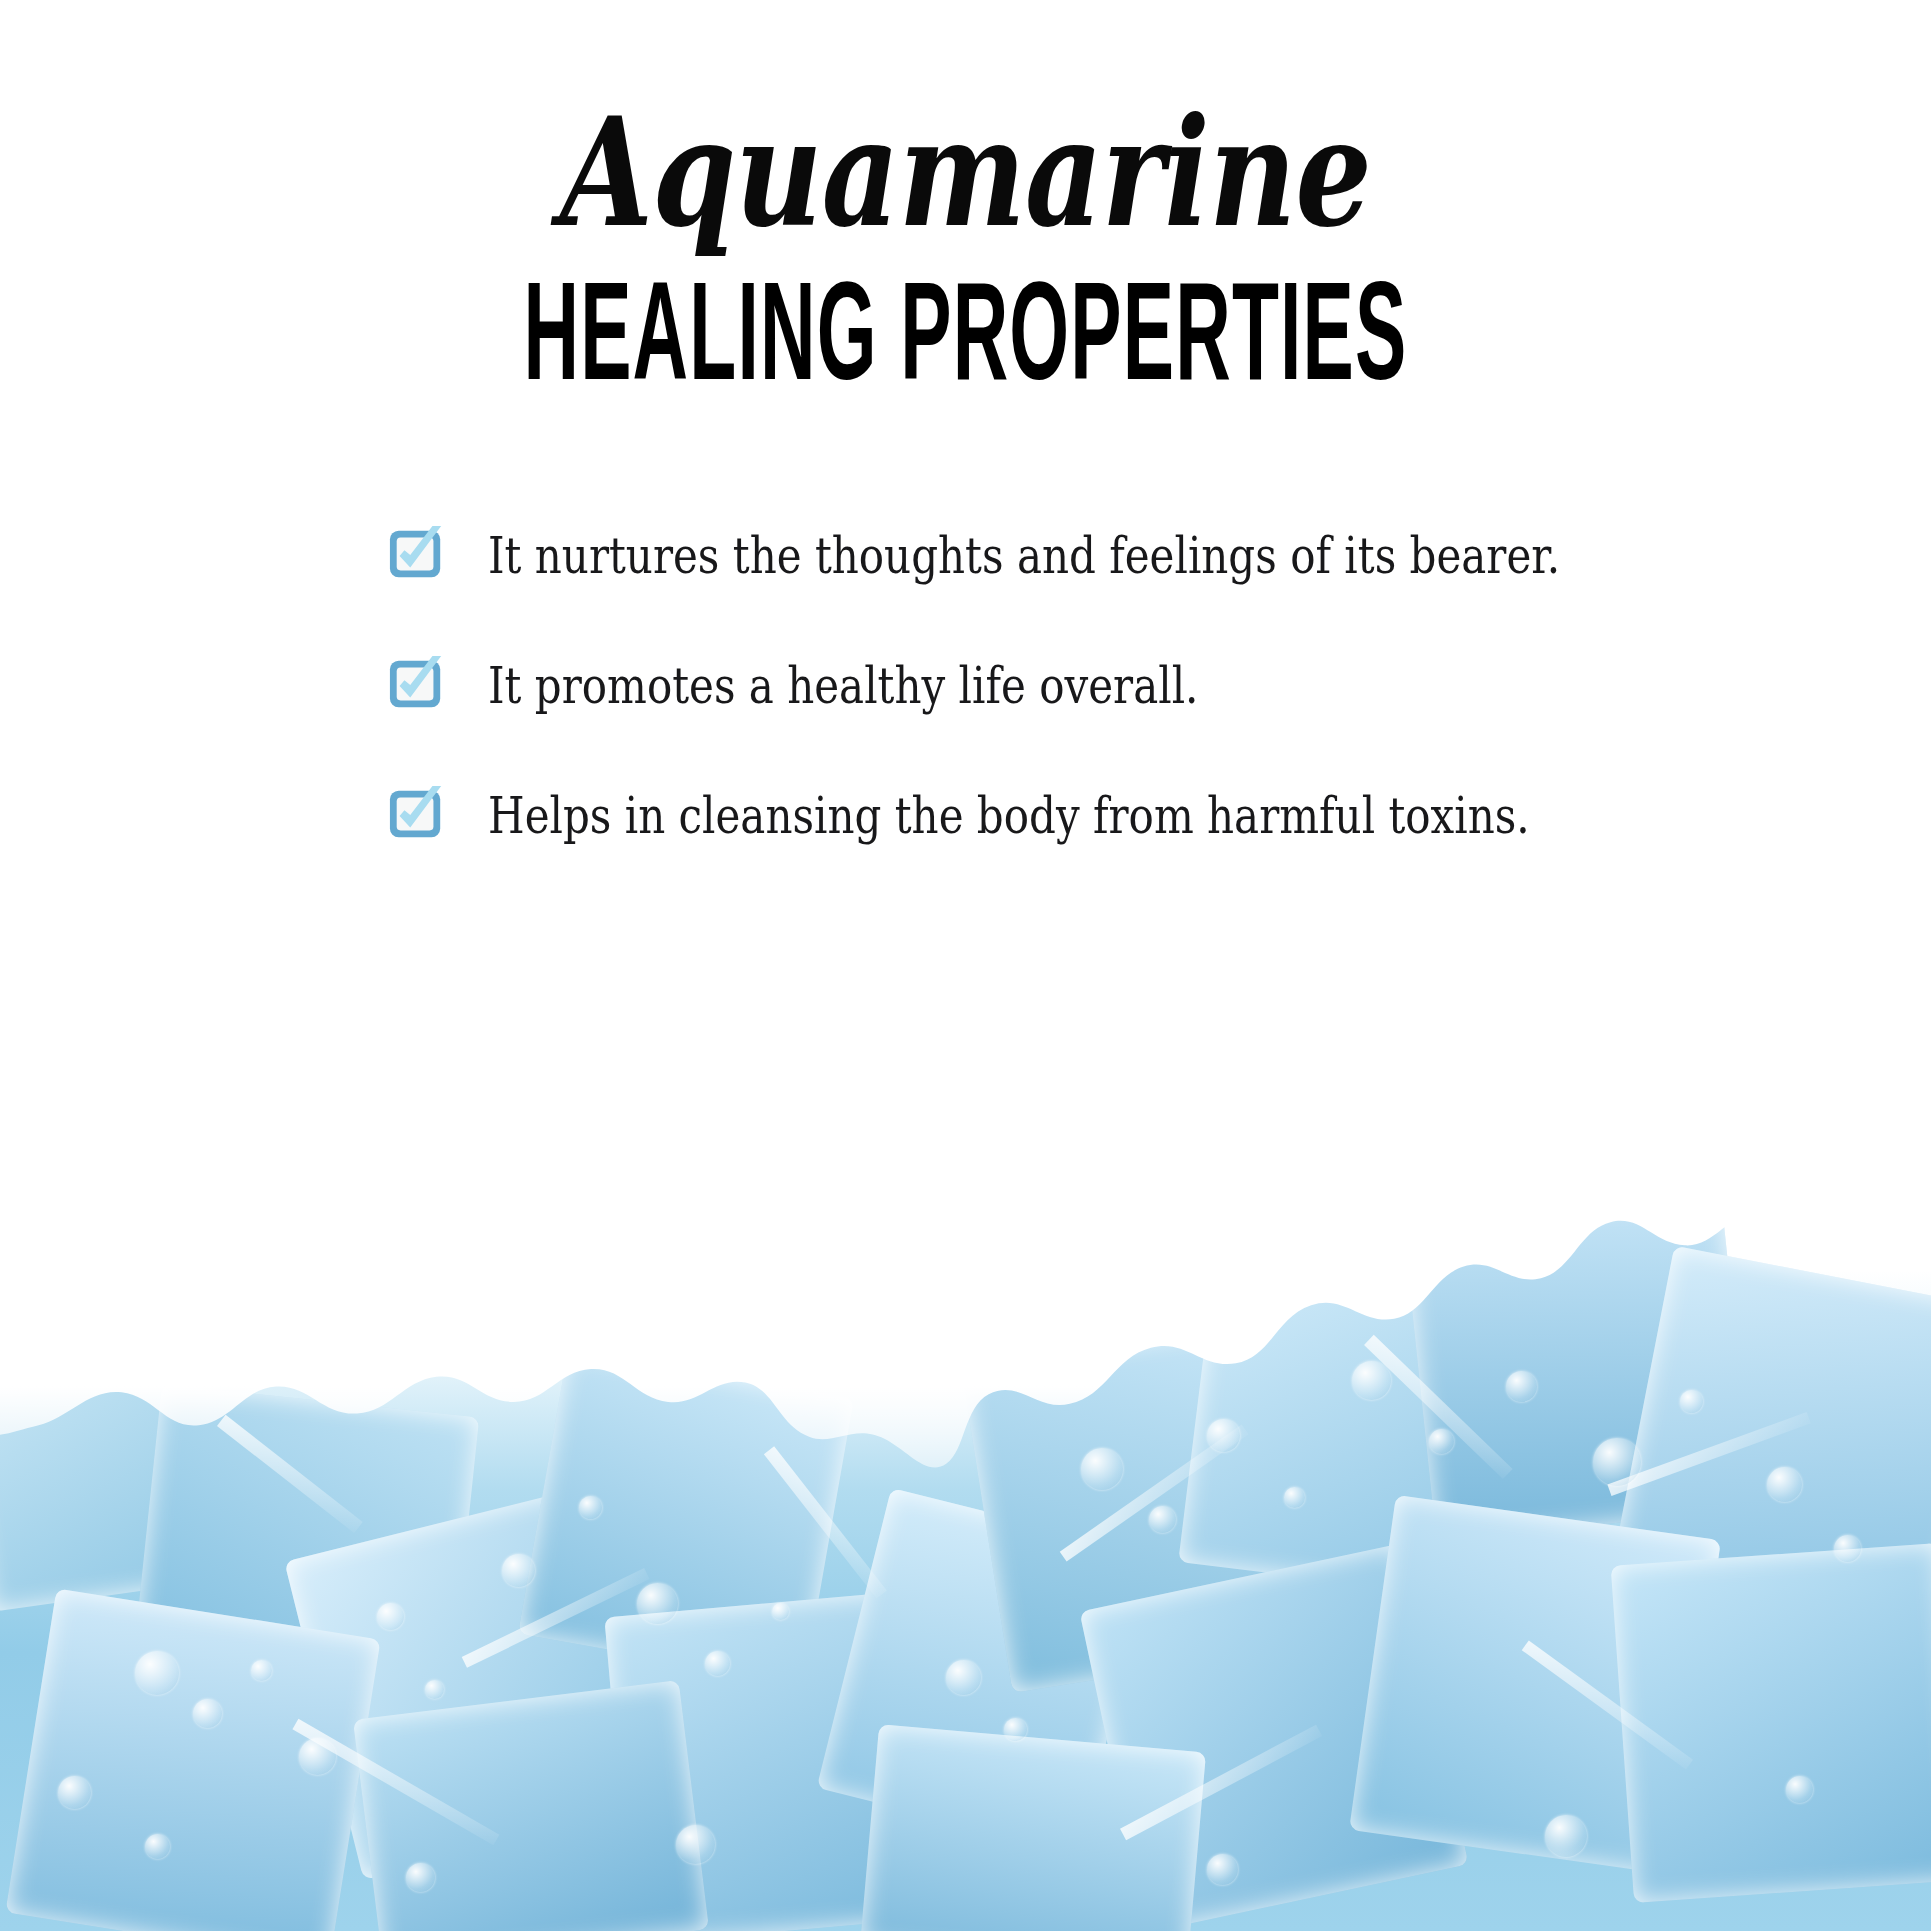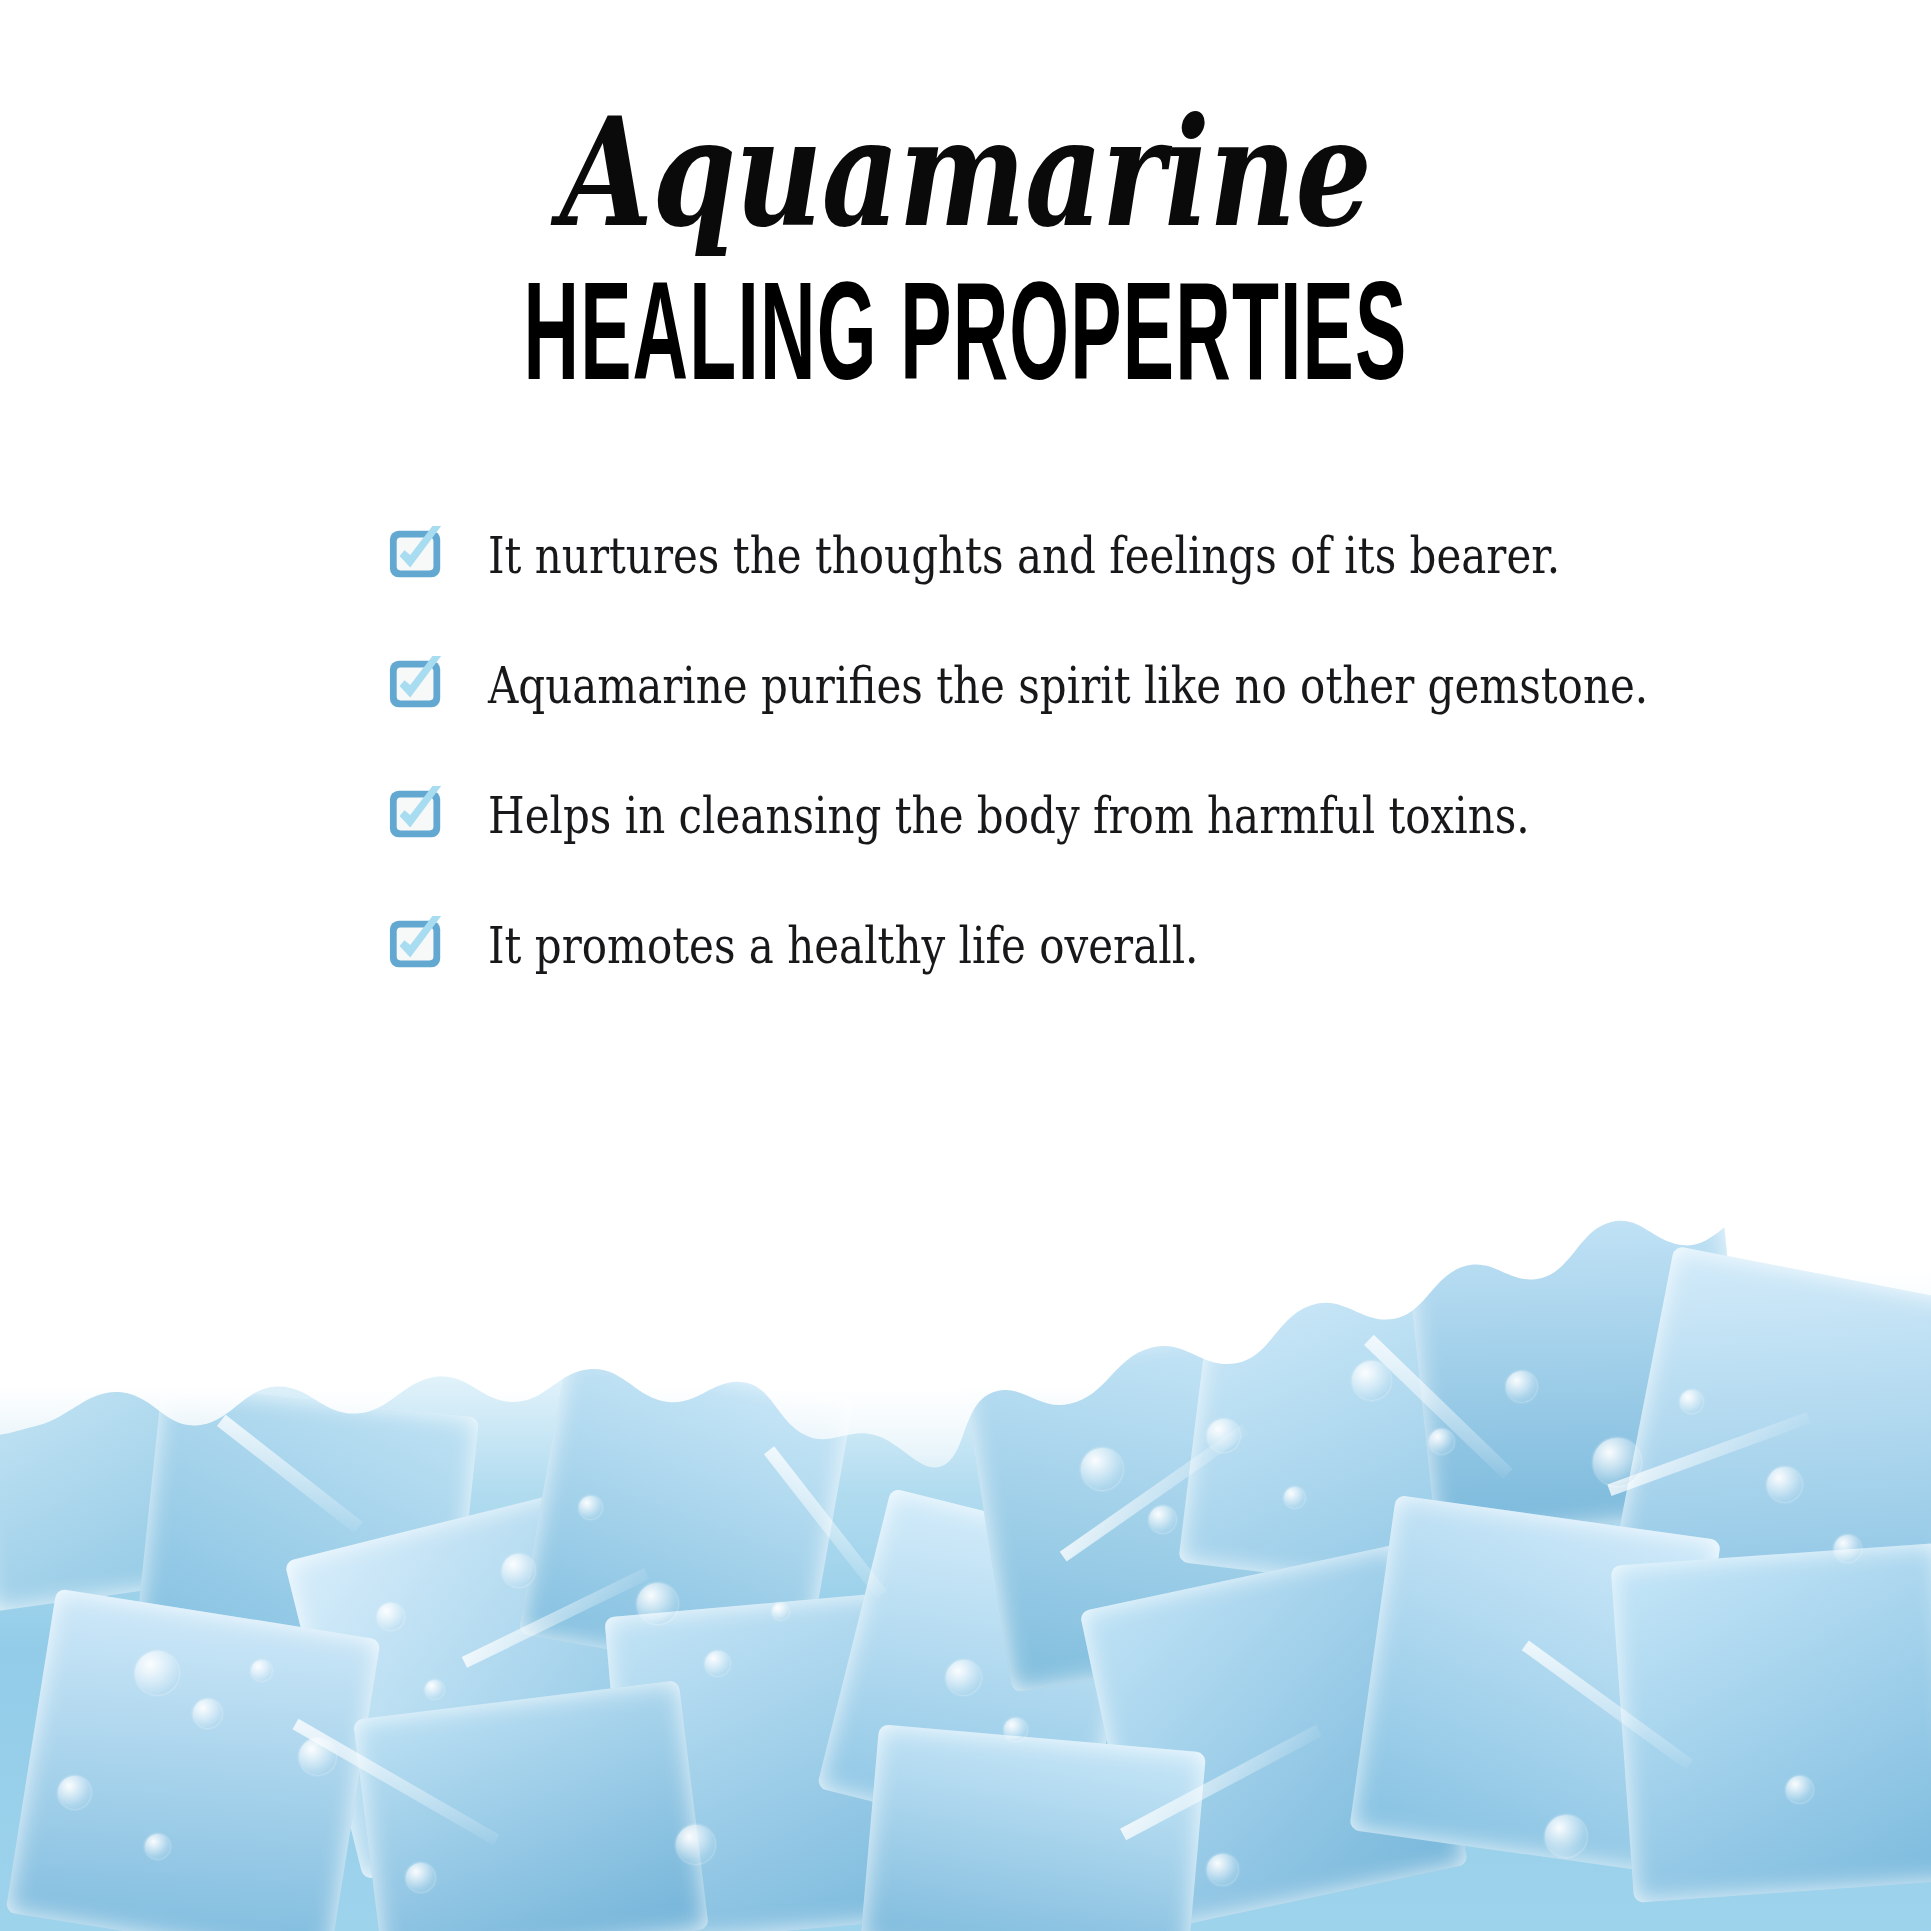--- a/index.html
+++ b/index.html
@@ -138,51 +138,41 @@
         <svg viewBox="0 0 60 60" xmlns="http://www.w3.org/2000/svg">
           <rect x="2" y="6" width="52" height="48" rx="9" ry="9" fill="#63a8d0"></rect>
           <rect x="9" y="13" width="38" height="34" rx="4" ry="4" fill="#f7f8f8"></rect>
           <path d="M12 32 L23 44 L55 1 L46 1 L23 31 L17 26 Z" fill="#a8dcf0"></path>
         </svg>
       </span>
       <span class="item-text">It nurtures the thoughts and feelings of its bearer.</span>
     </div>
 
 
+
     <div class="item">
       <span class="checkbox">
         <svg viewBox="0 0 60 60" xmlns="http://www.w3.org/2000/svg">
           <rect x="2" y="6" width="52" height="48" rx="9" ry="9" fill="#63a8d0"></rect>
           <rect x="9" y="13" width="38" height="34" rx="4" ry="4" fill="#f7f8f8"></rect>
           <path d="M12 32 L23 44 L55 1 L46 1 L23 31 L17 26 Z" fill="#a8dcf0"></path>
         </svg>
       </span>
-      <span class="item-text">Aquamarine purifies the spirit like no other gemstone.</span>
+      <span class="item-text">It promotes a healthy life overall.</span>
     </div>
 
     <div class="item">
       <span class="checkbox">
         <svg viewBox="0 0 60 60" xmlns="http://www.w3.org/2000/svg">
           <rect x="2" y="6" width="52" height="48" rx="9" ry="9" fill="#63a8d0"></rect>
           <rect x="9" y="13" width="38" height="34" rx="4" ry="4" fill="#f7f8f8"></rect>
           <path d="M12 32 L23 44 L55 1 L46 1 L23 31 L17 26 Z" fill="#a8dcf0"></path>
         </svg>
       </span>
       <span class="item-text">Helps in cleansing the body from harmful toxins.</span>
-    </div>
-
-    <div class="item">
-      <span class="checkbox">
-        <svg viewBox="0 0 60 60" xmlns="http://www.w3.org/2000/svg">
-          <rect x="2" y="6" width="52" height="48" rx="9" ry="9" fill="#63a8d0"></rect>
-          <rect x="9" y="13" width="38" height="34" rx="4" ry="4" fill="#f7f8f8"></rect>
-          <path d="M12 32 L23 44 L55 1 L46 1 L23 31 L17 26 Z" fill="#a8dcf0"></path>
-        </svg>
-      </span>
-      <span class="item-text">It promotes a healthy life overall.</span>
     </div>
 
   </div>
 
   <div class="ice">
     <div class="ice-base"></div>
 
     <div class="cube" style="left:-29px;top:116px;width:290px;height:280px;background:linear-gradient(160deg,#cfeaf7,#8ec7e4);transform:rotate(-8deg);"></div>
     <div class="cube" style="left:145px;top:203px;width:319px;height:309px;background:linear-gradient(200deg,#bfe2f4,#7cbcde);transform:rotate(6deg);"></div>
     <div class="cube" style="left:319px;top:319px;width:338px;height:328px;background:linear-gradient(140deg,#d8eefb,#89c4e3);transform:rotate(-14deg);"></div>

